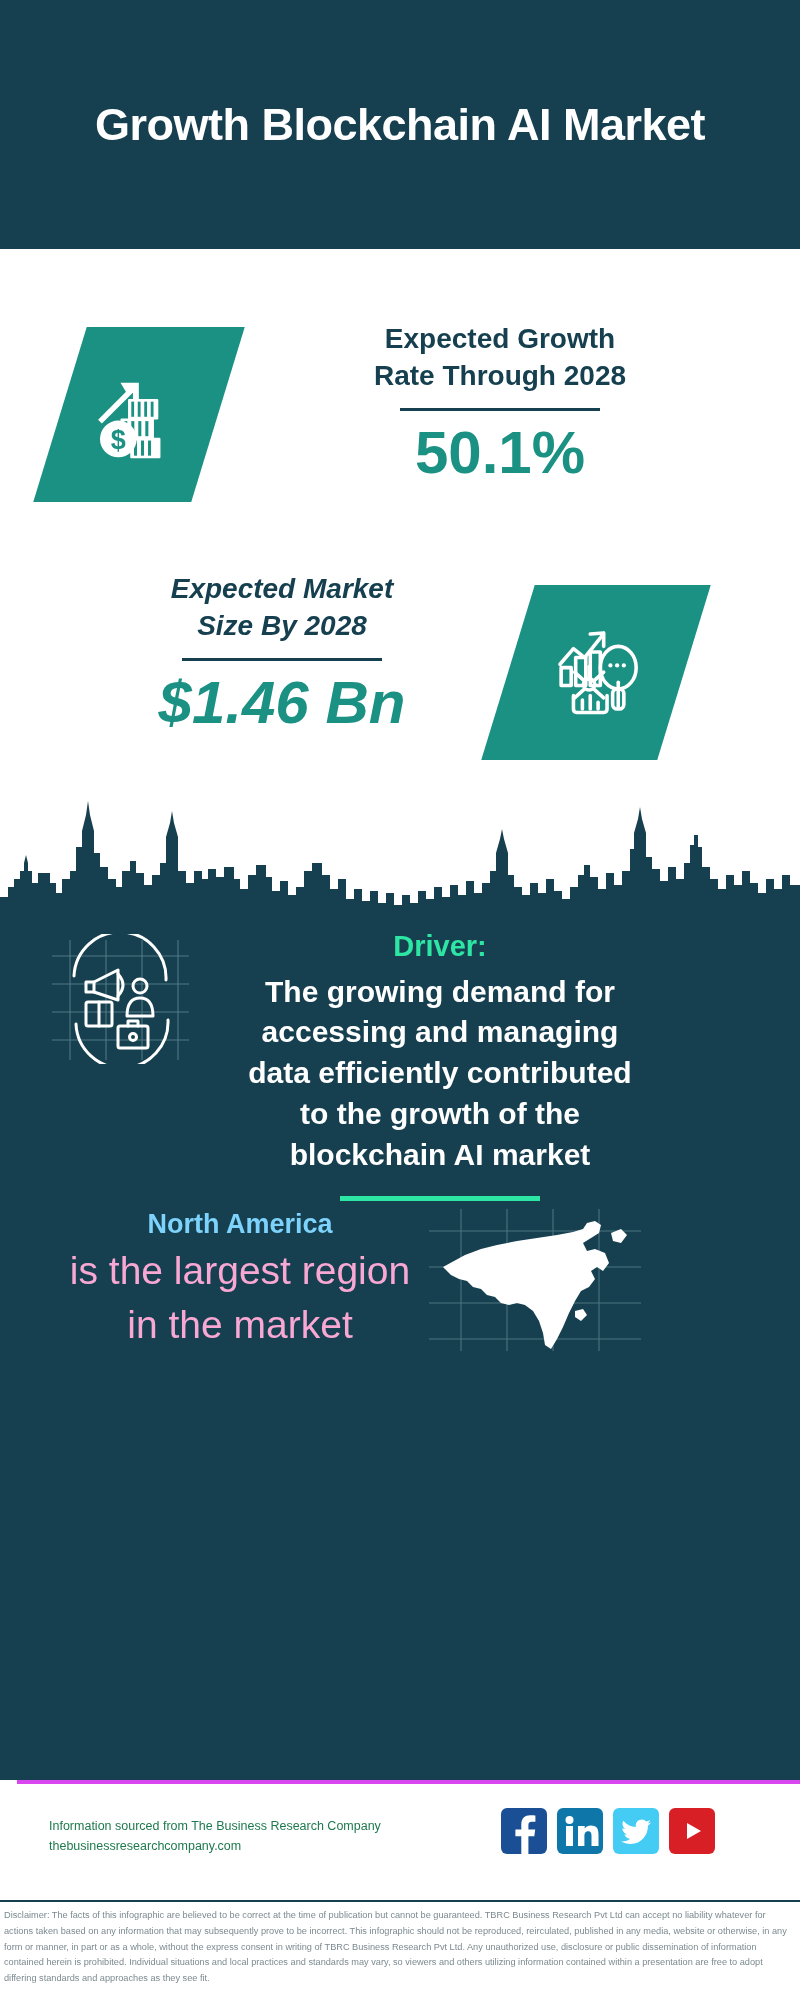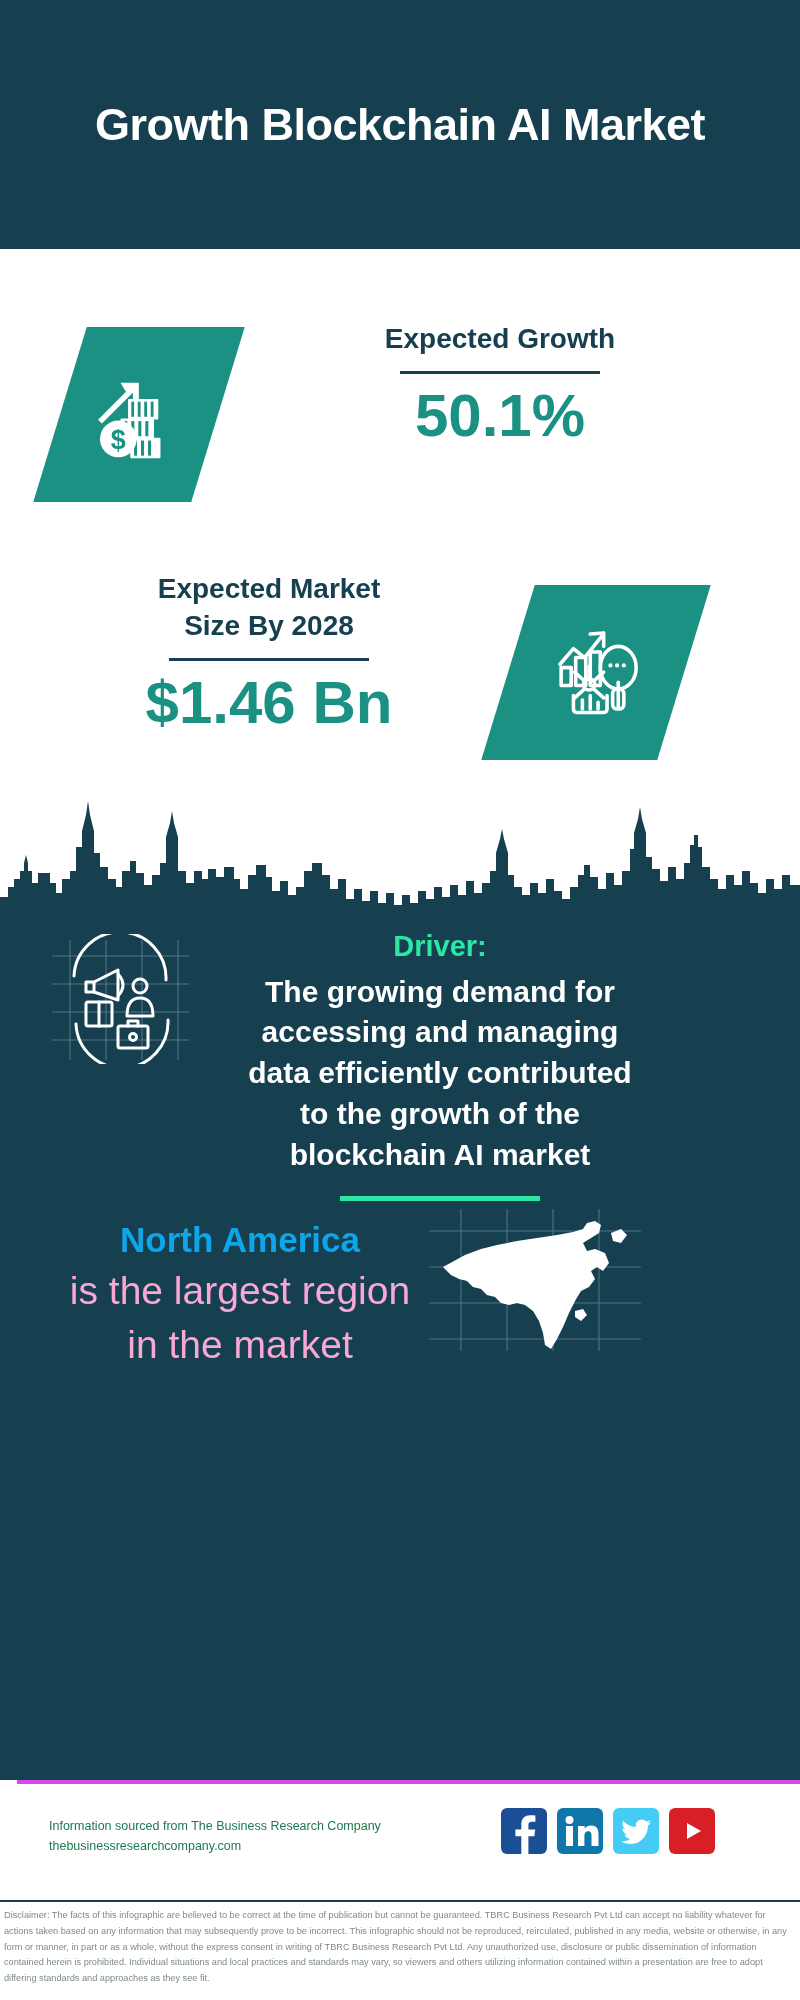--- a/index.html
+++ b/index.html
@@ -45,21 +45,21 @@
   }
   .rule{
     height:3px;background:#16404f;margin:13px auto 0 auto;width:200px;
   }
   .stat-value{
     color:#1b9183;font-size:60px;font-weight:bold;line-height:1.05;margin-top:10px;
   }
 
   
   .stat2{position:absolute;left:0;top:300px;width:800px;height:230px;}
-  .stat2-text{position:absolute;left:49px;top:22px;width:440px;text-align:center;}
+  .stat2-text{position:absolute;left:62px;top:22px;width:440px;text-align:center;font-style:italic;}
   .para2{left:508px;top:36px;width:176px;height:175px;}
   .para2 .glyph{transform:skewX(17deg);}
 
   
   .skyline{
     position:absolute;left:0;top:775px;width:800px;height:150px;
   }
   .skyline svg{display:block;width:800px;height:150px;}
 
   
@@ -71,21 +71,21 @@
   .driver-row{position:absolute;left:0;top:15px;width:684px;height:300px;}
   .driver-icon{position:absolute;left:48px;top:14px;width:145px;height:130px;}
   .driver-text{position:absolute;left:230px;top:8px;width:420px;text-align:center;}
   .driver-head{color:#2ee6a3;font-size:29px;font-weight:bold;line-height:1.3;}
   .driver-body{color:#ffffff;font-size:30px;font-weight:bold;line-height:1.36;margin-top:6px;}
   .mint-rule{width:200px;height:5px;background:#2ee6a3;margin:20px auto 0 auto;}
 
   
   .region-row{position:absolute;left:0;top:290px;width:800px;height:200px;}
   .region-text{position:absolute;left:40px;top:12px;width:400px;text-align:center;}
-  .region-name{color:#0ea5e9;font-size:35px;font-weight:bold;line-height:1.32;margin-top:10px;}
+  .region-name{color:#7dd3fc;font-size:27px;font-weight:bold;line-height:1.32;}
   .region-sub{color:#f9a8d4;font-size:39px;font-weight:normal;line-height:1.34;margin-top:2px;}
   .region-map{position:absolute;left:425px;top:10px;width:220px;height:150px;}
 
   
   .source{
     position:absolute;left:17px;top:1780px;width:800px;height:120px;background:#ffffff;
     border-top:4px solid #d946ef;
   }
   .source-text{position:absolute;left:32px;top:32px;width:520px;}
   .source-line{color:#1e7a4e;font-size:12.5px;line-height:1.6;}
@@ -142,20 +142,21 @@
 
               <circle cx="31" cy="74" r="17"></circle>
               <text x="31" y="83" font-size="25" font-weight="bold" fill="#1b9183" text-anchor="middle" font-family="Liberation Sans, sans-serif">$</text>
             </g>
           </svg>
         </span>
       </div>
 
       <div class="stat1-text">
         <div class="stat-label">Expected Growth</div>
+        <div class="stat-label">Rate Through 2028</div>
         <div class="rule"></div>
         <div class="stat-value">50.1%</div>
       </div>
     </div>
 
     <div class="stat2">
 
       <div class="stat2-text">
         <div class="stat-label">Expected Market</div>
         <div class="stat-label">Size By 2028</div>

